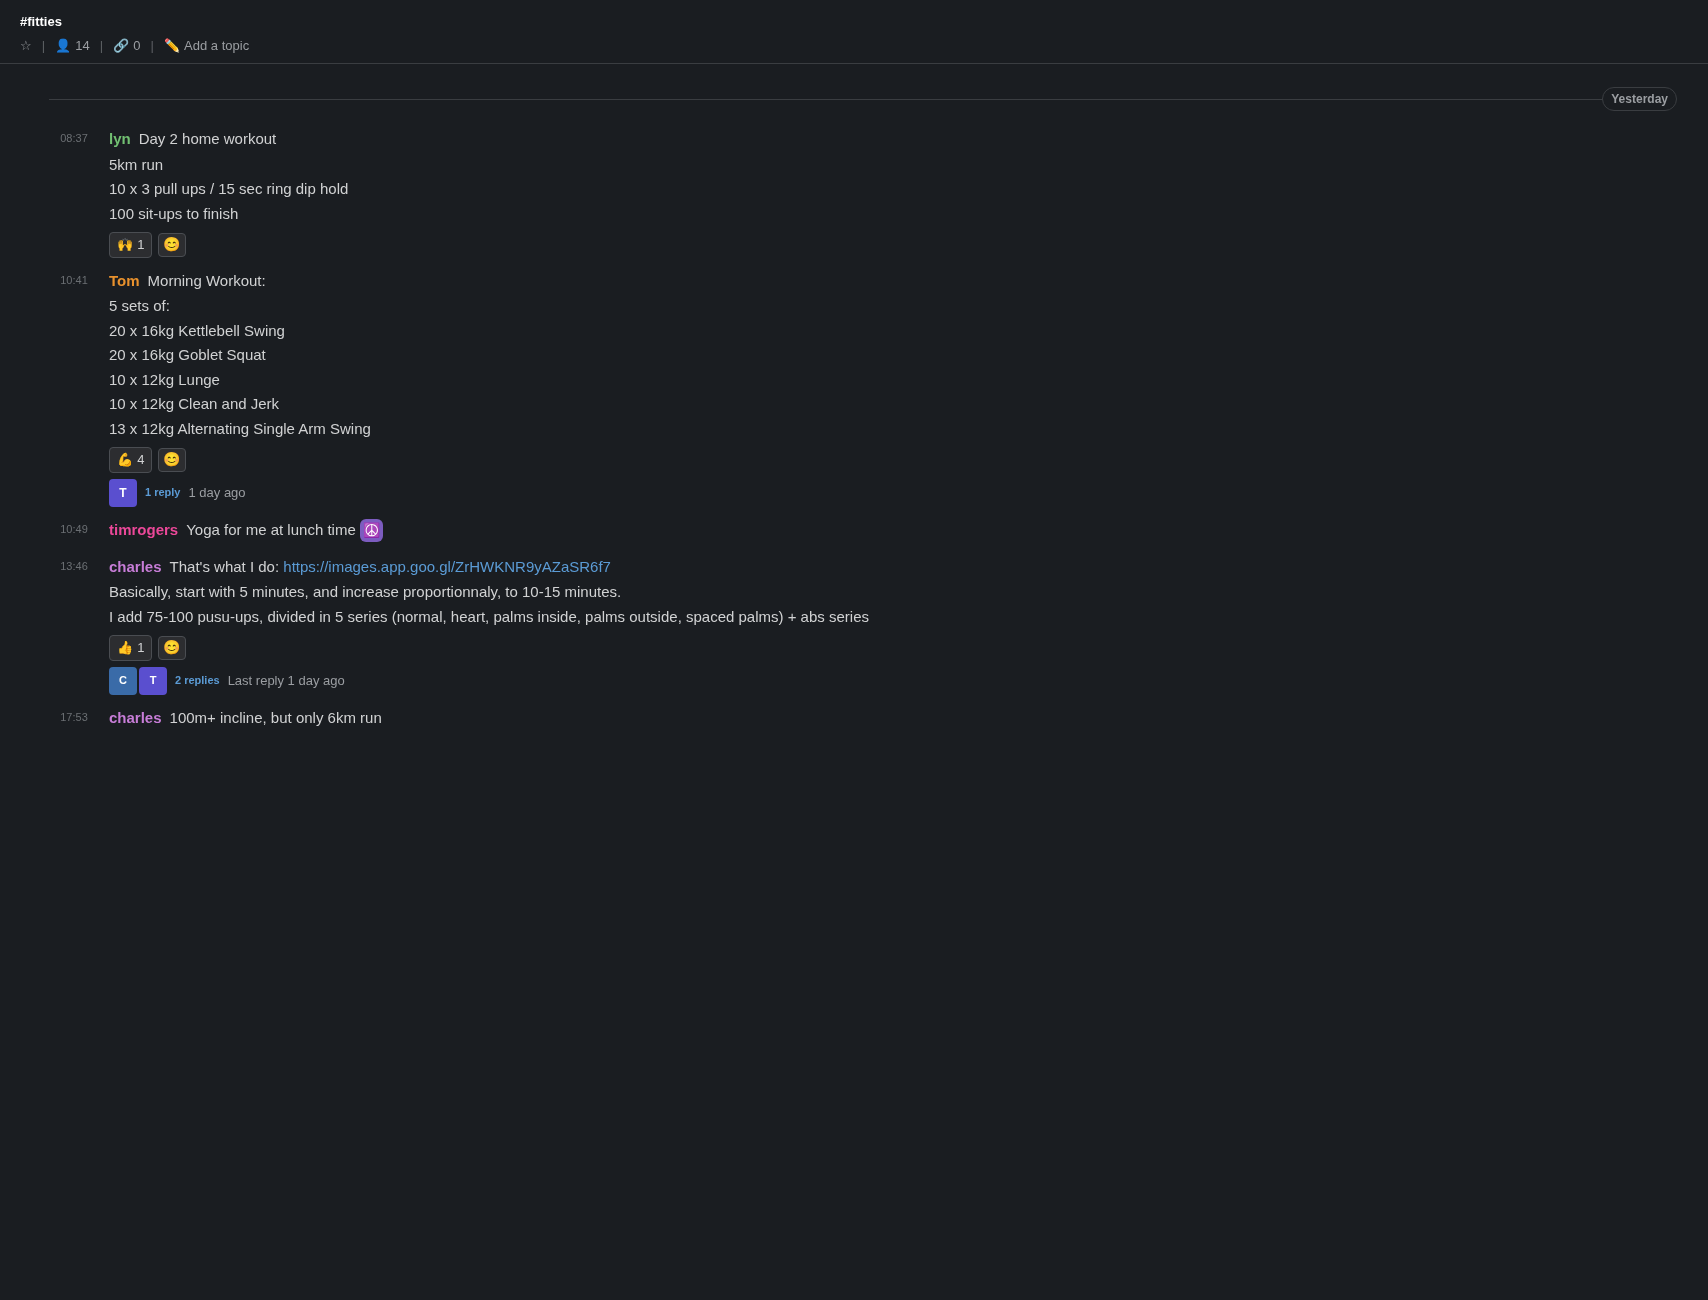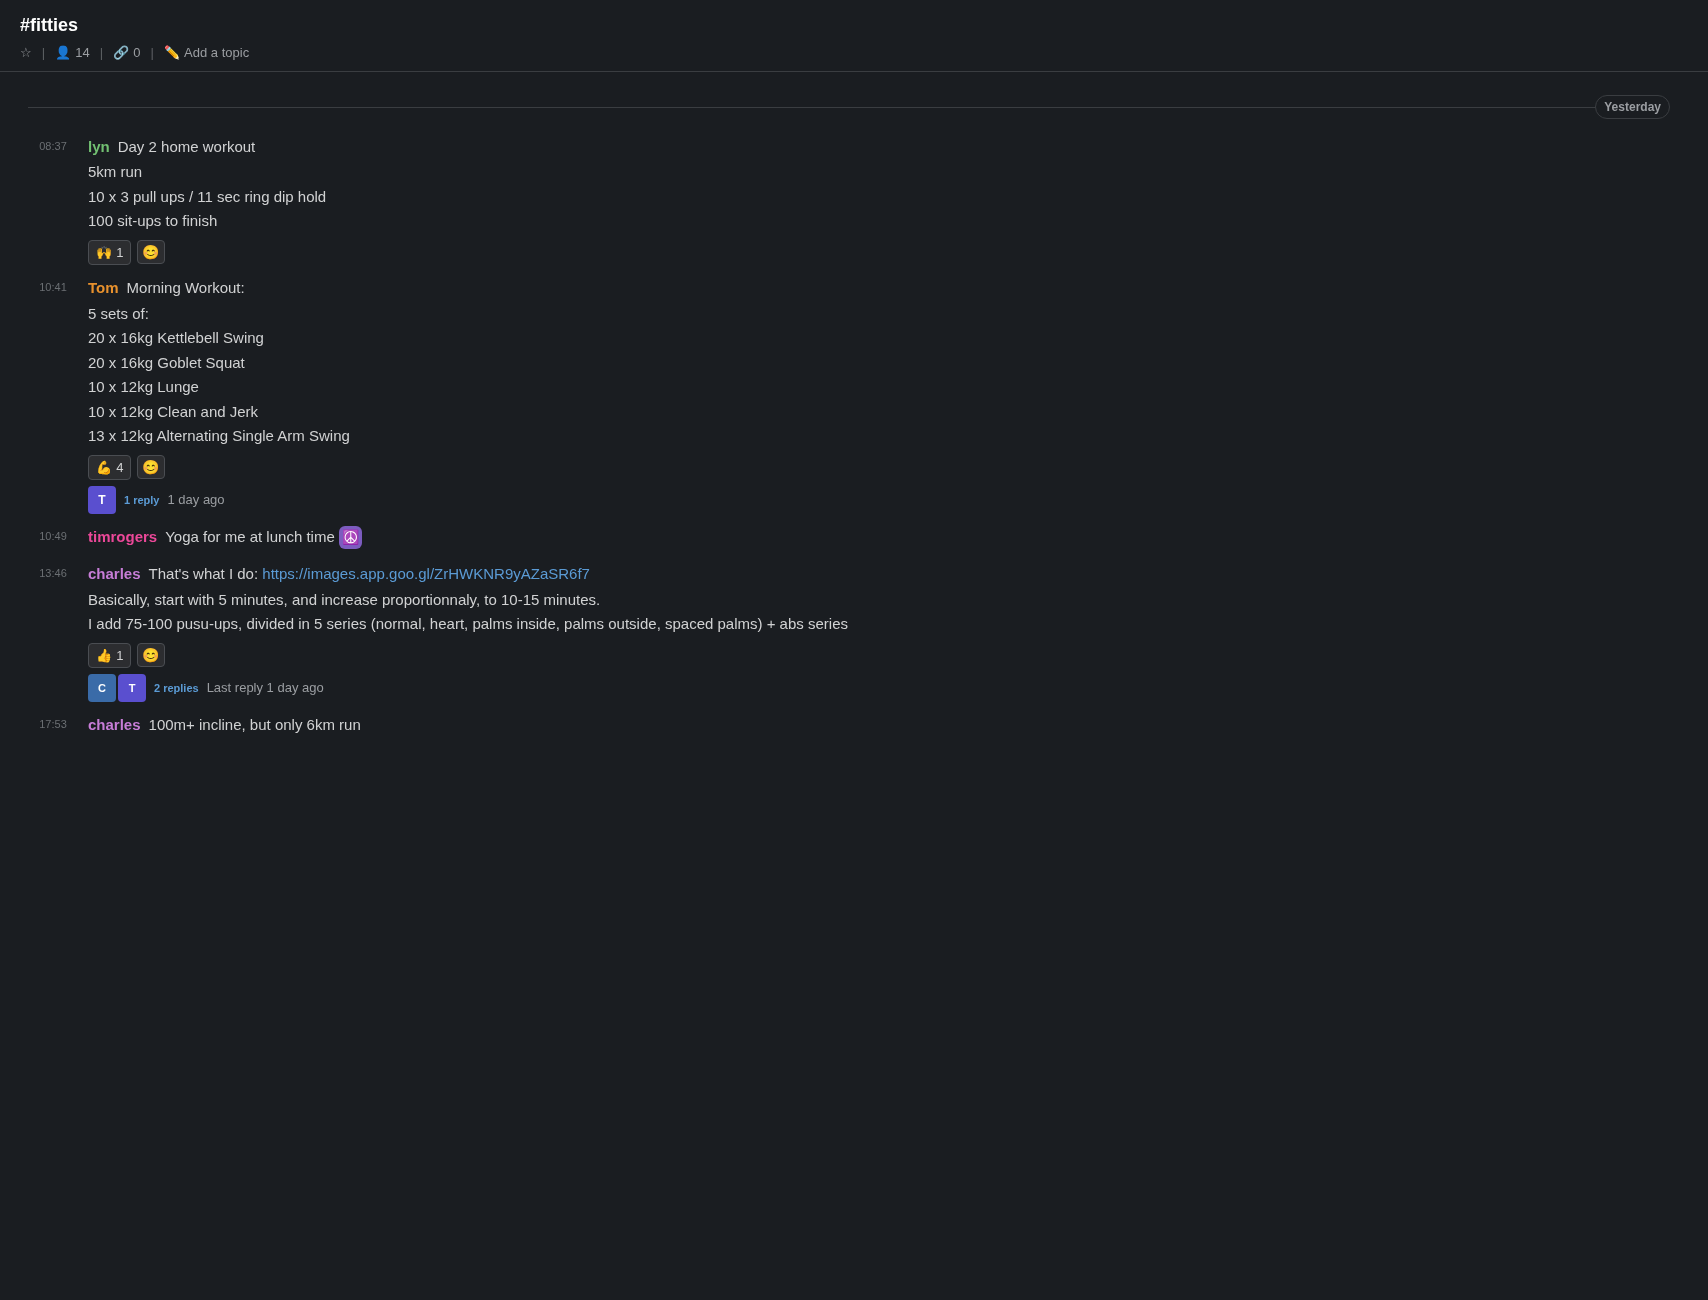--- a/index.html
+++ b/index.html
@@ -13,21 +13,21 @@
       min-height: 1300px;
       overflow-x: hidden;
     }
 
     .channel-header {
       padding: 12px 20px 8px 20px;
       border-bottom: 1px solid #3a3d41;
     }
 
     .channel-title {
-      font-size: 18px;
+      font-size: 13px;
       font-weight: 700;
       color: #ffffff;
       margin-bottom: 4px;
     }
 
     .channel-meta {
       display: flex;
       align-items: center;
       gap: 10px;
       font-size: 13px;
@@ -50,22 +50,23 @@
       gap: 4px;
       color: #9b9ea2;
       cursor: pointer;
       background: none;
       border: none;
       font-size: 13px;
       padding: 0;
     }
 
     .messages-area {
-      padding: 10px 8px;
+      padding: 10px 1px;
       position: relative;
+      margin-left: 28px;
     }
 
     .date-divider {
       display: flex;
       align-items: center;
       justify-content: flex-end;
       padding: 8px 30px 8px 20px;
       position: relative;
       margin: 5px 0;
     }
@@ -279,21 +280,21 @@
     <div class="message-timestamp">08:37</div>
     <div class="message-content-wrapper">
       <div class="message-header">
         <span class="message-author author-lyn">lyn</span>
         <span class="message-text">Day 2 home workout</span>
       </div>
       <div class="message-line">
         <span class="message-text">5km run</span>
       </div>
       <div class="message-line">
-        <span class="message-text">10 x 3 pull ups / 11 sec ring dip hold</span>
+        <span class="message-text">10 x 3 pull ups / 15 sec ring dip hold</span>
       </div>
       <div class="message-line">
         <span class="message-text">100 sit-ups to finish</span>
       </div>
       <div class="reactions-row">
         <div class="reaction-badge">
           <span>🙌</span>
           <span class="reaction-count">1</span>
         </div>
         <div class="add-reaction-btn">

